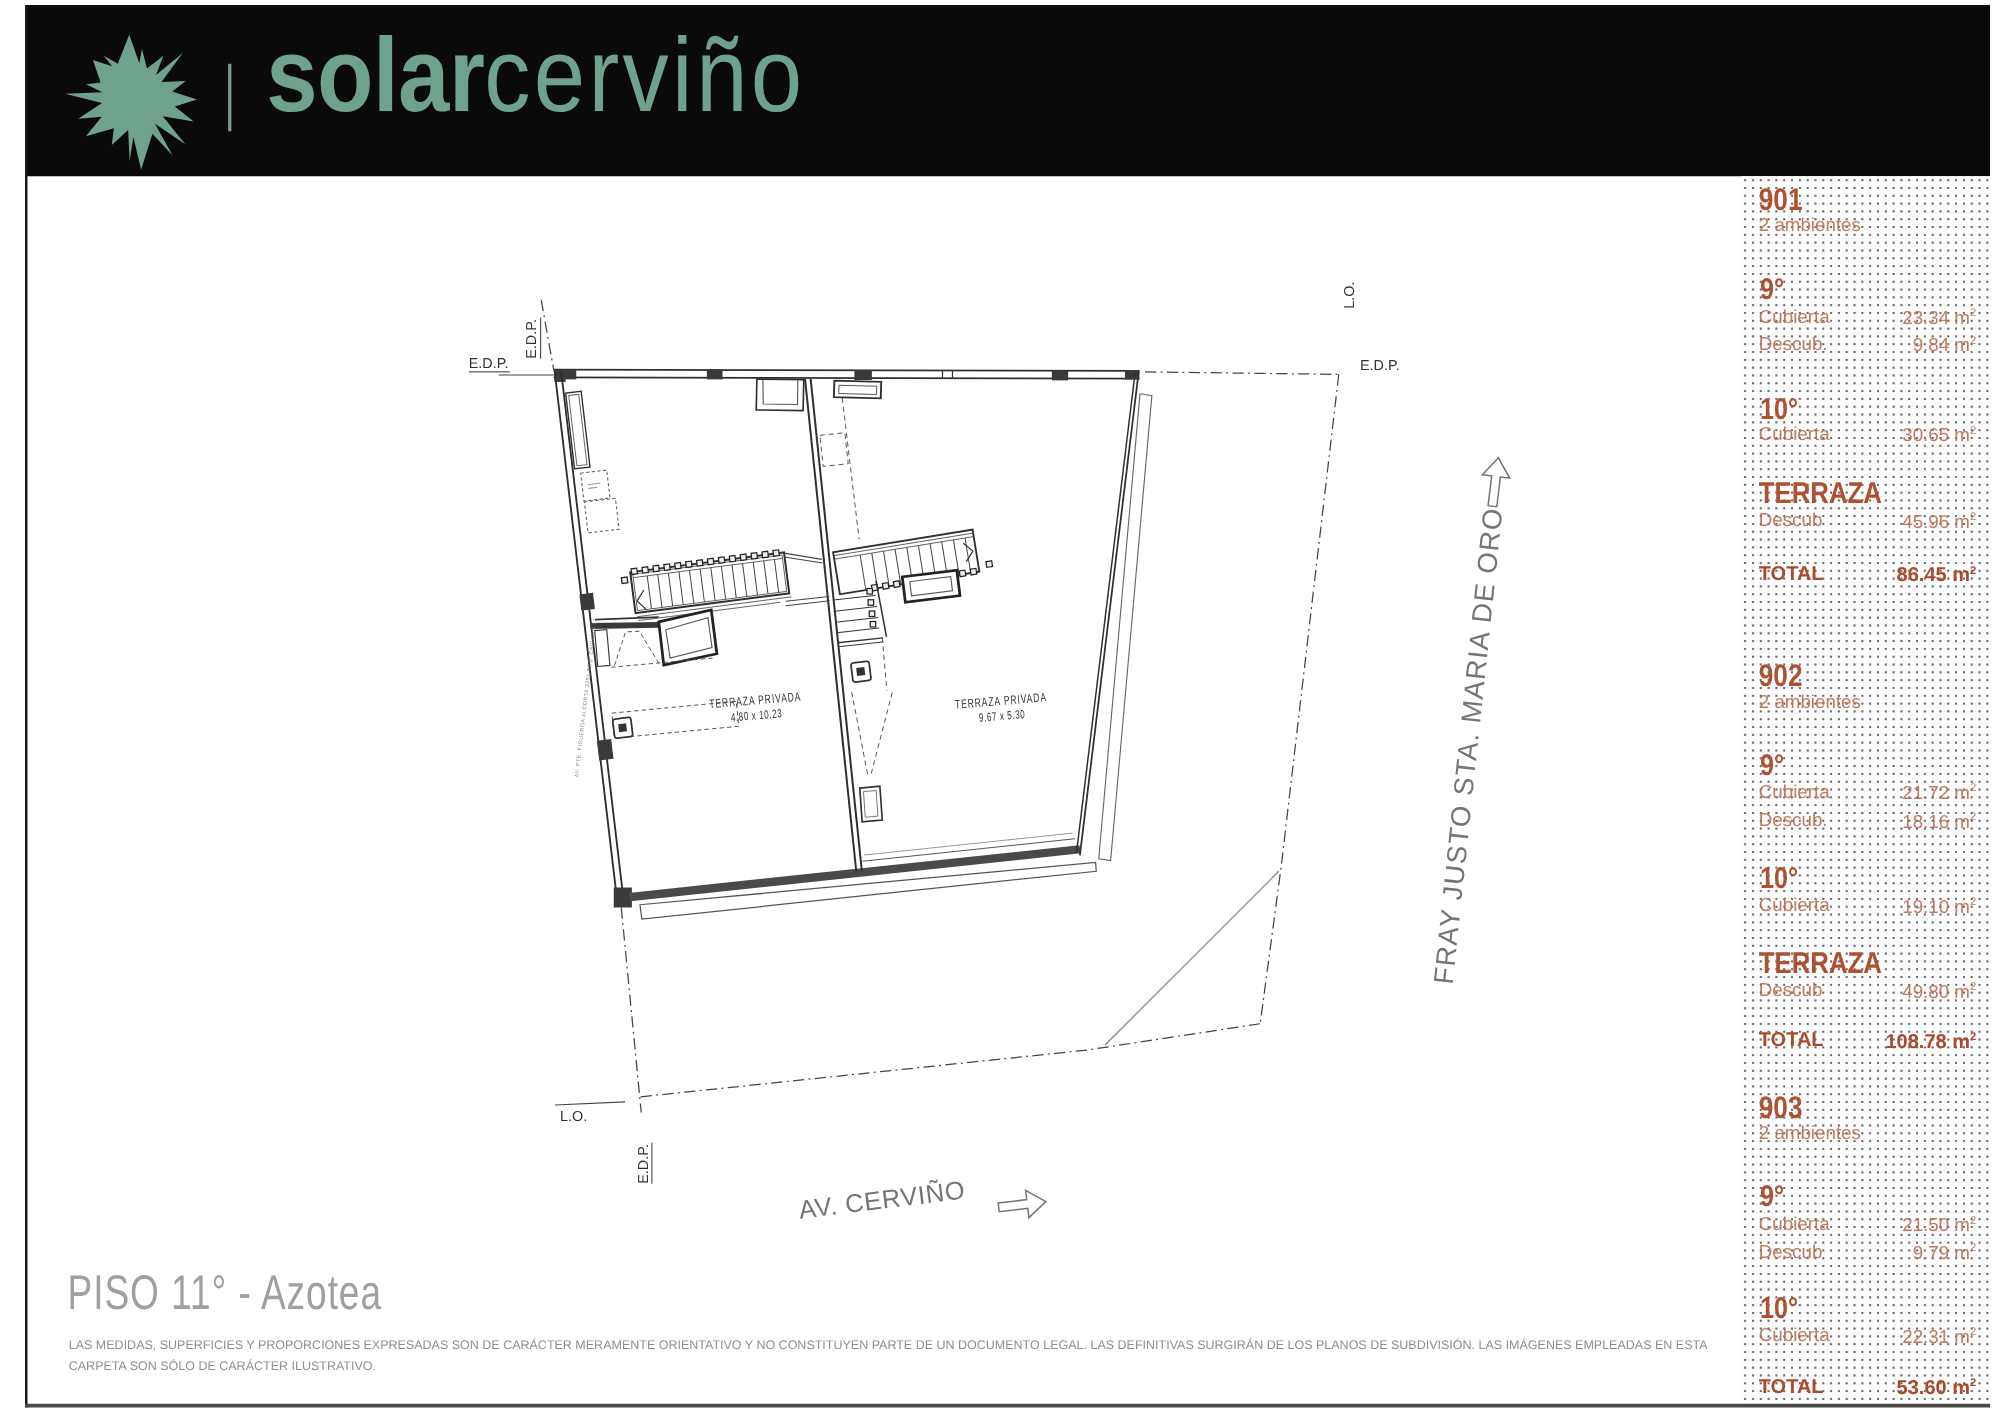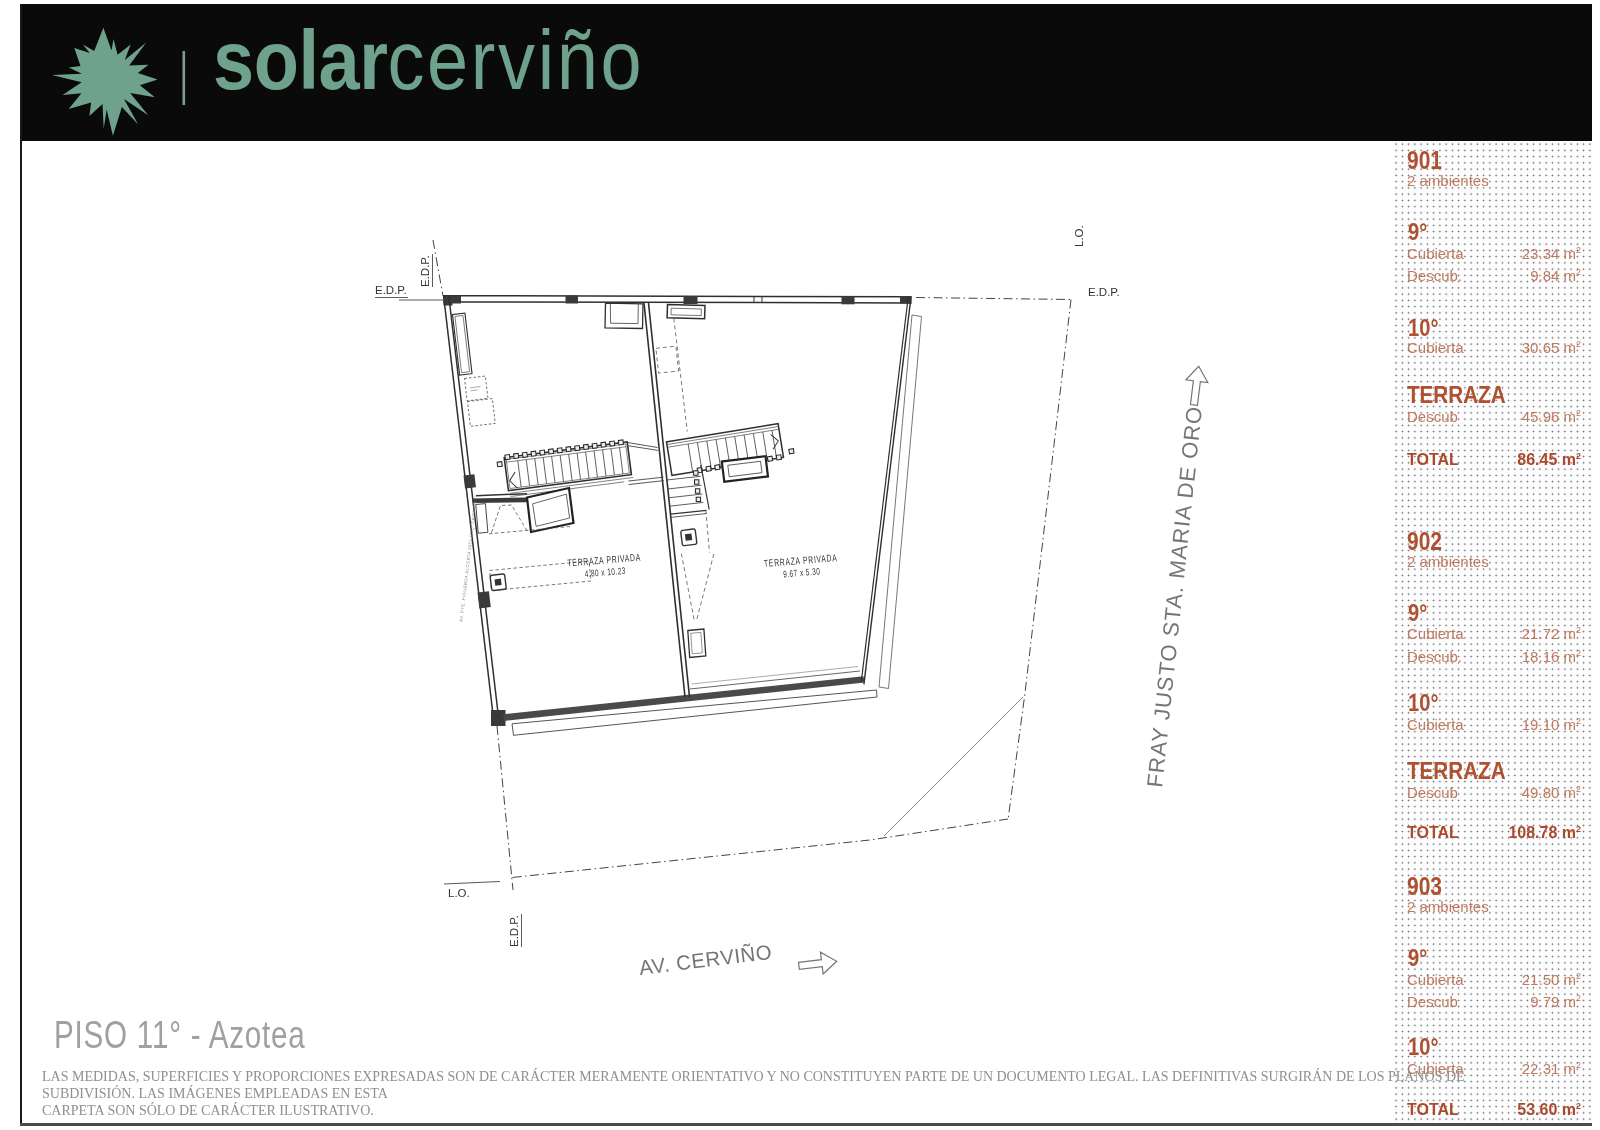--- a/index.html
+++ b/index.html
@@ -81,21 +81,21 @@
 <div class="abs olabel" style="left:1408px;top:1033px;font-size:24px;transform:scaleX(.84);">10°</div>
 
 <div class="orow" style="top:1060px;">Cubierta<span class="v">22.31&nbsp;m<sup>2</sup></span></div>
 
 <div class="orow" style="top:1101px;font-weight:bold;color:#ad4829;font-size:16px;">TOTAL<span class="v">53.60&nbsp;m<sup>2</sup></span></div>
 
 <div class="abs" style="left:1393px;top:141px;width:199px;height:981px;background-image:radial-gradient(circle,rgba(106,110,117,.55) 0.75px,rgba(0,0,0,0) 0.95px);background-size:6.25px 6.25px;"></div>
 
 <div class="abs" style="left:54px;top:1013px;font-size:39px;color:#a0a0a0;letter-spacing:1px;transform:scaleX(.76);transform-origin:left top;">PISO 11° - Azotea</div>
 
-<div class="abs" style="left:42px;top:1069px;width:1460px;font-size:14px;line-height:16.9px;letter-spacing:0;color:#8f8f8f;font-family:Liberation Serif, serif;">LAS MEDIDAS, SUPERFICIES Y PROPORCIONES EXPRESADAS SON DE CARÁCTER MERAMENTE ORIENTATIVO Y NO CONSTITUYEN PARTE DE UN DOCUMENTO LEGAL. LAS DEFINITIVAS SURGIRÁN DE LOS PLANOS DE SUBDIVISIÓN. LAS IMÁGENES EMPLEADAS EN ESTA<br>CARPETA SON SÓLO DE CARÁCTER ILUSTRATIVO.</div>
+<div class="abs" style="left:55px;top:1069px;width:1460px;font-size:10px;line-height:16.9px;letter-spacing:0;color:#8f8f8f;">LAS MEDIDAS, SUPERFICIES Y PROPORCIONES EXPRESADAS SON DE CARÁCTER MERAMENTE ORIENTATIVO Y NO CONSTITUYEN PARTE DE UN DOCUMENTO LEGAL. LAS DEFINITIVAS SURGIRÁN DE LOS PLANOS DE SUBDIVISIÓN. LAS IMÁGENES EMPLEADAS EN ESTA<br>CARPETA SON SÓLO DE CARÁCTER ILUSTRATIVO.</div>
 
 <svg class="abs" style="left:0;top:0;" width="1600" height="1130" viewBox="0 0 1600 1130" fill="none" stroke-linecap="butt">
 
 <line x1="433" y1="240" x2="443" y2="296" stroke="#444" stroke-width="1" stroke-dasharray="9 3.5 1.5 3.5"></line>
 
 <line x1="399" y1="300" x2="443" y2="300" stroke="#444" stroke-width="0.9"></line>
 
 <line x1="916" y1="297.5" x2="1071" y2="299.5" stroke="#444" stroke-width="1" stroke-dasharray="9 3.5 1.5 3.5"></line>
 
 <polyline points="1071,299.5 1025,693 1008,820" stroke="#444" stroke-width="1" stroke-dasharray="9 3.5 1.5 3.5"></polyline>

